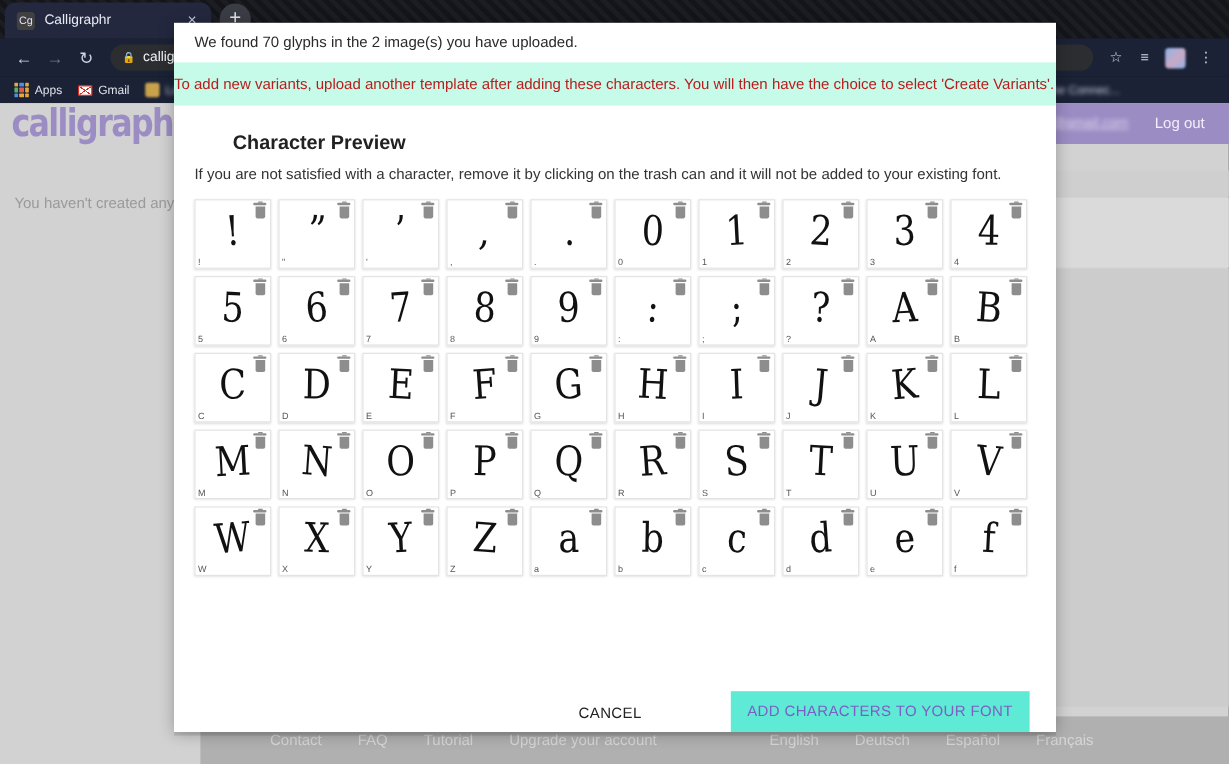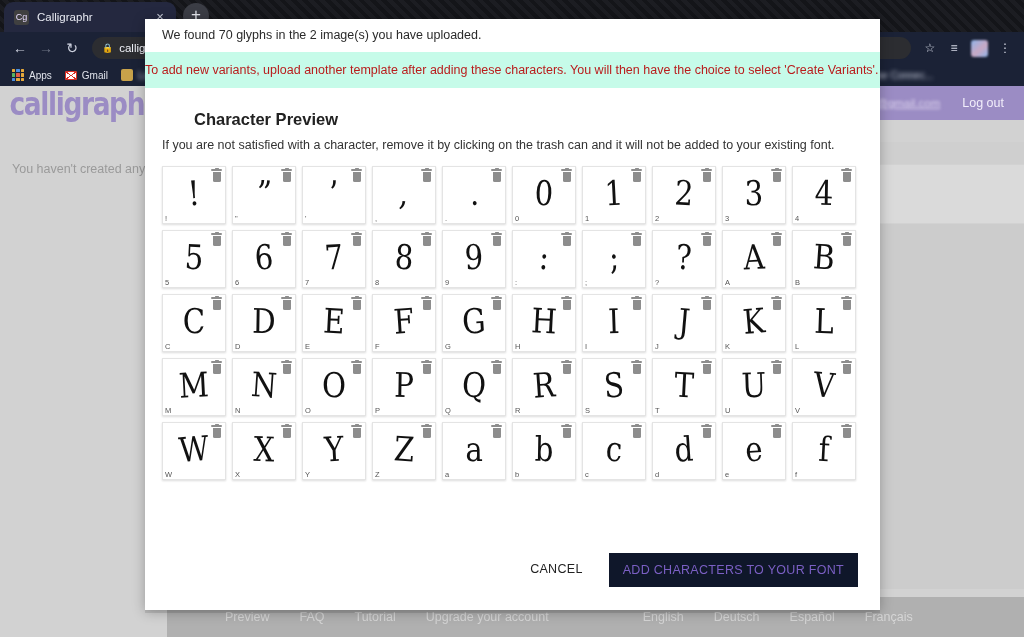--- a/index.html
+++ b/index.html
@@ -232,33 +232,34 @@
   }
   .tile-label {
     position: absolute; left: 2px; bottom: 0px;
     font-size: 7.5px; color: #555; line-height: 9px;
     font-family: "Liberation Sans", sans-serif;
   }
 
   .m-footer {
     height: 58px; flex: 0 0 58px;
     background: #fff;
-    display: flex; align-items: flex-start; justify-content: flex-end;
+    display: flex; align-items: flex-end; justify-content: flex-end;
     gap: 16px; padding-right: 22px;
     border-top: 1px solid transparent;
   }
   .btn-cancel {
     font-size: 12.5px; color: #222; letter-spacing: .3px;
     background: none; border: none; padding: 9px 10px;
     font-family: "Liberation Sans", sans-serif;
   }
   .btn-primary {
     font-size: 12.5px; color: #7b5fc4; letter-spacing: .3px;
-    background: #0f172a; border: none; padding: 10px 14px;
+    background: #5eead4; border: none; padding: 10px 14px;
     font-family: "Liberation Sans", sans-serif;
+    margin-left: 48px;
   }
   .modal-scrim-bottom {
     position: absolute; left: 145px; top: 610px; width: 735px; height: 3px;
     background: rgba(0,0,0,.10);
   }
 </style>
 </head>
 <body>
 
 <div id="browser">
@@ -358,21 +359,21 @@
     <div class="appbar-right">
       <span class="appbar-email">jane.doe@gmail.com</span>
       <span class="appbar-logout">Log out</span>
     </div>
   </div>
 
   <div class="page-empty">You haven't created any font yet.</div>
 
   <div class="footer">
     <div class="footer-left" id="footer-links">
-        <a href="#">Preview</a>
+        <a href="#">Contact</a>
         <a href="#">FAQ</a>
         <a href="#">Tutorial</a>
         <a href="#">Upgrade your account</a>
       </div>
     <div class="footer-right" id="footer-langs">
         <a href="#">English</a>
         <a href="#">Deutsch</a>
         <a href="#">Español</a>
         <a href="#">Français</a>
       </div>

